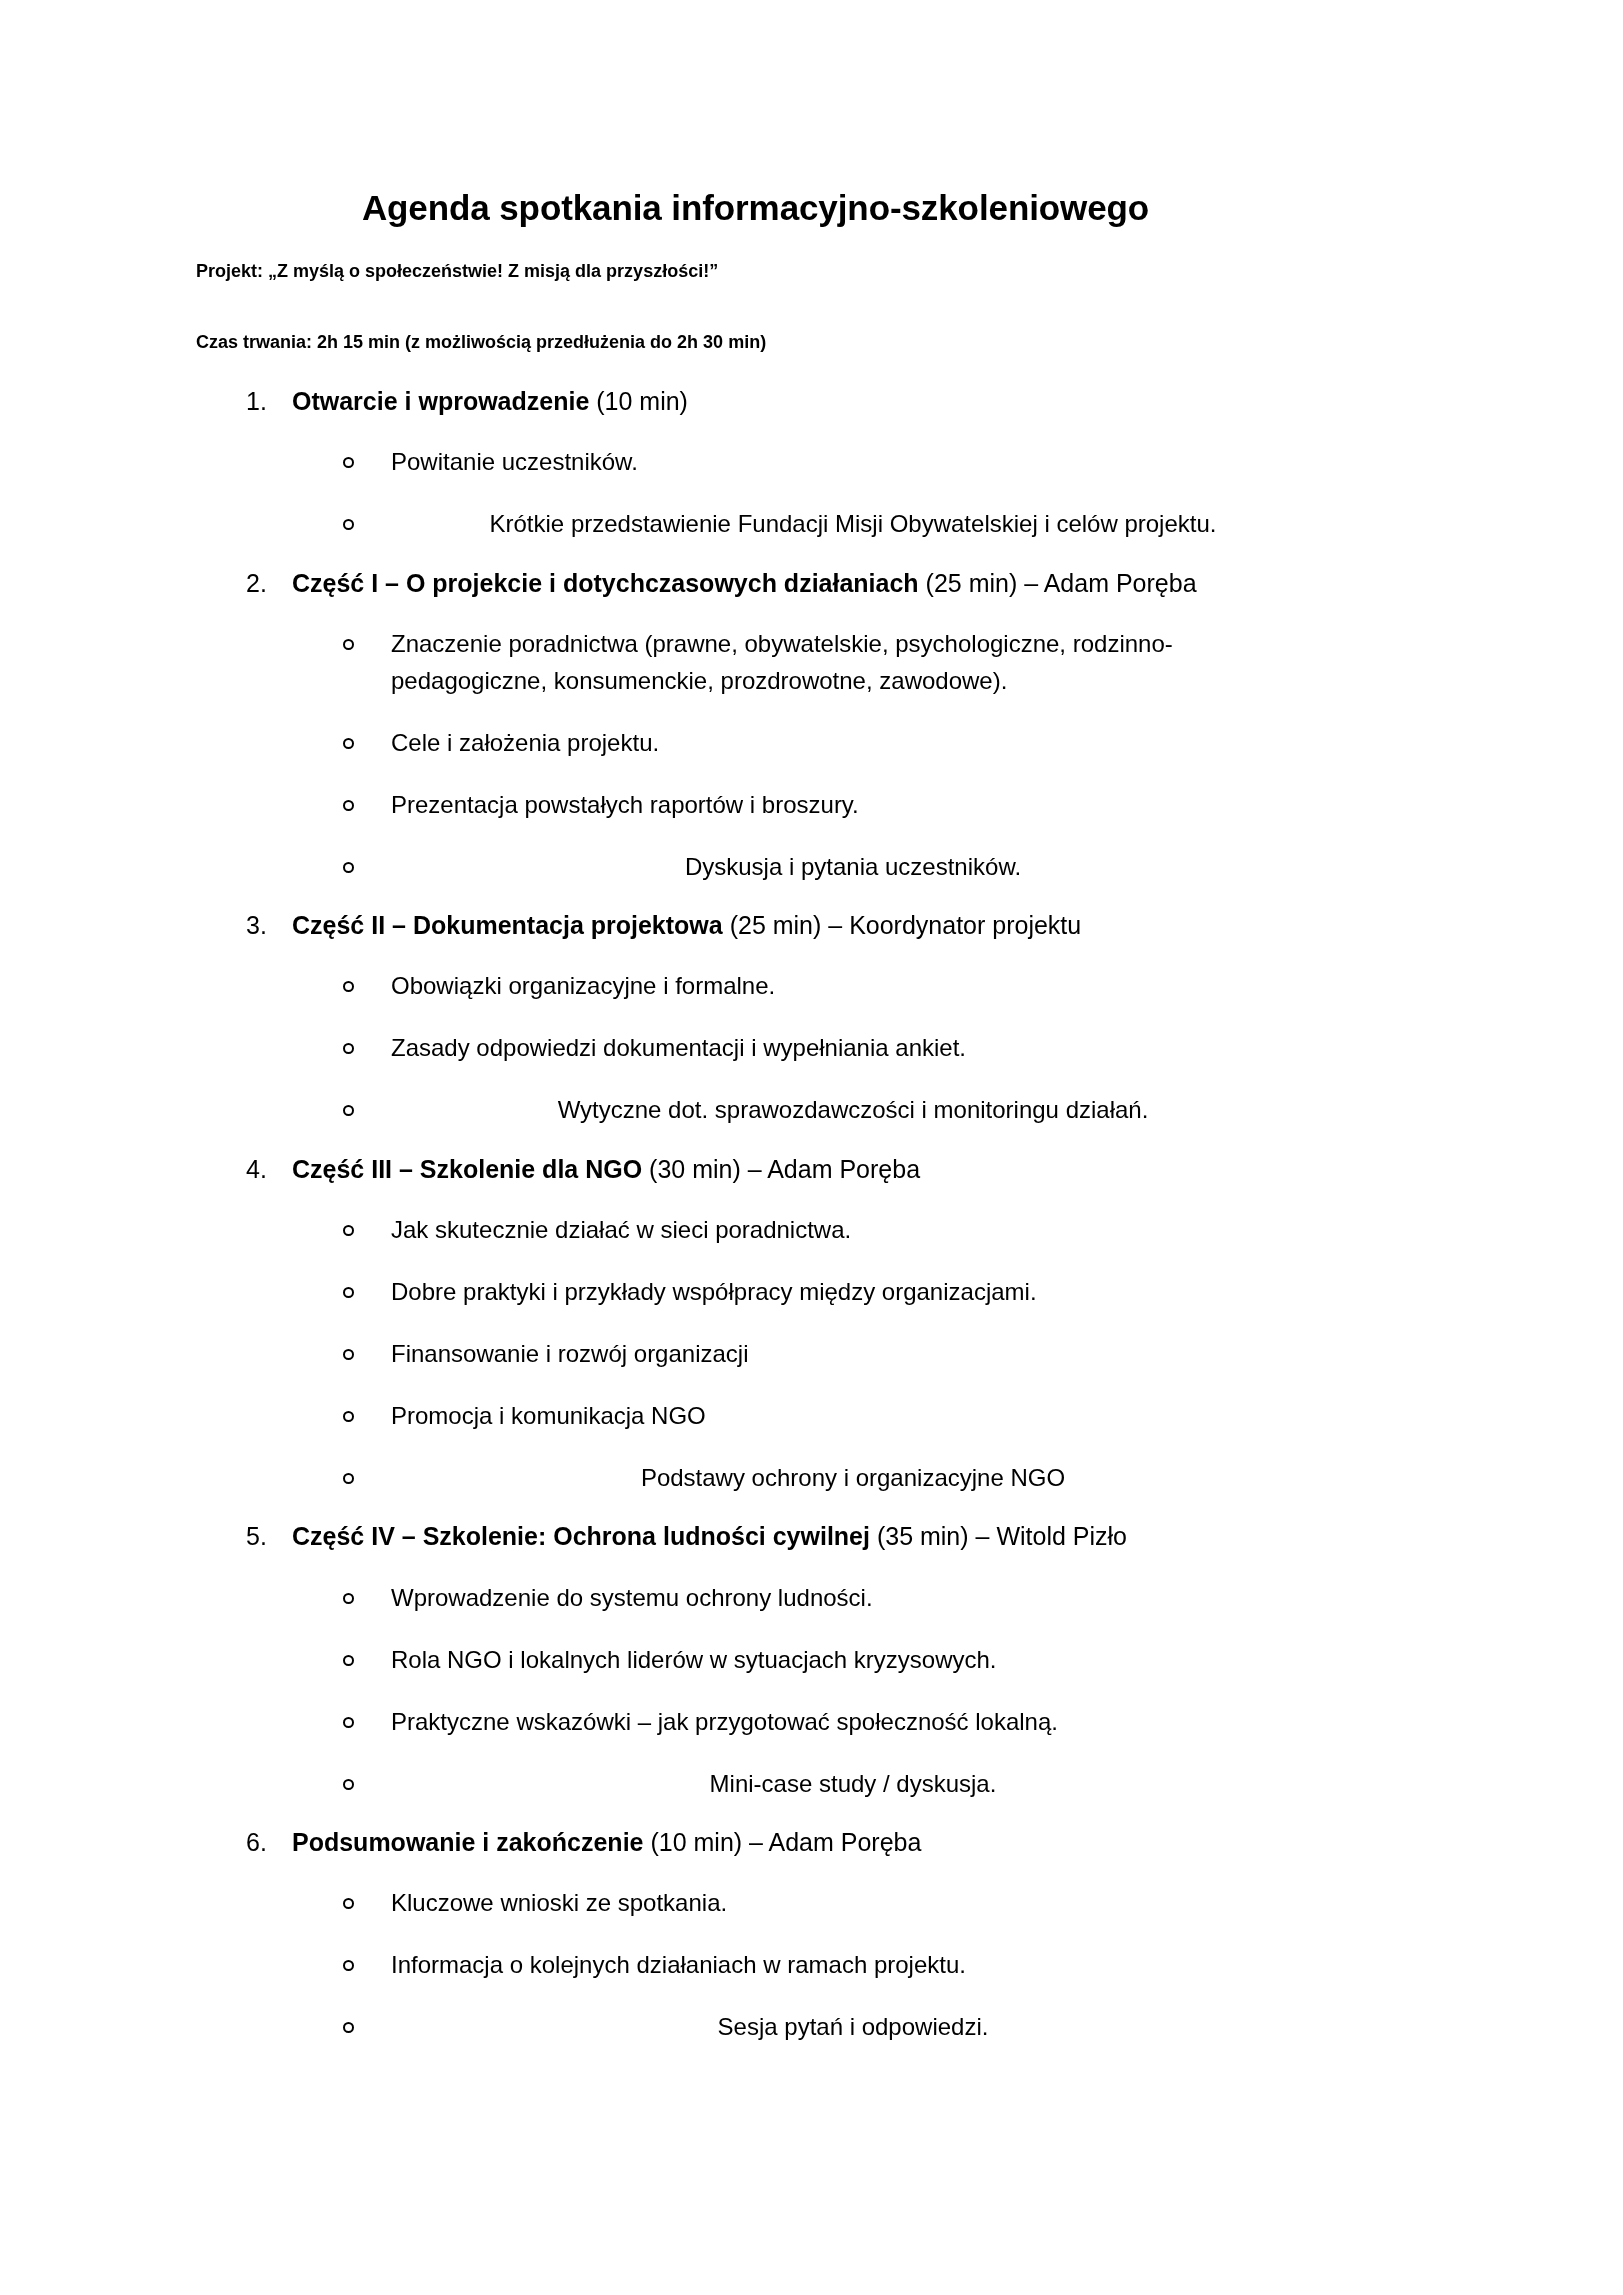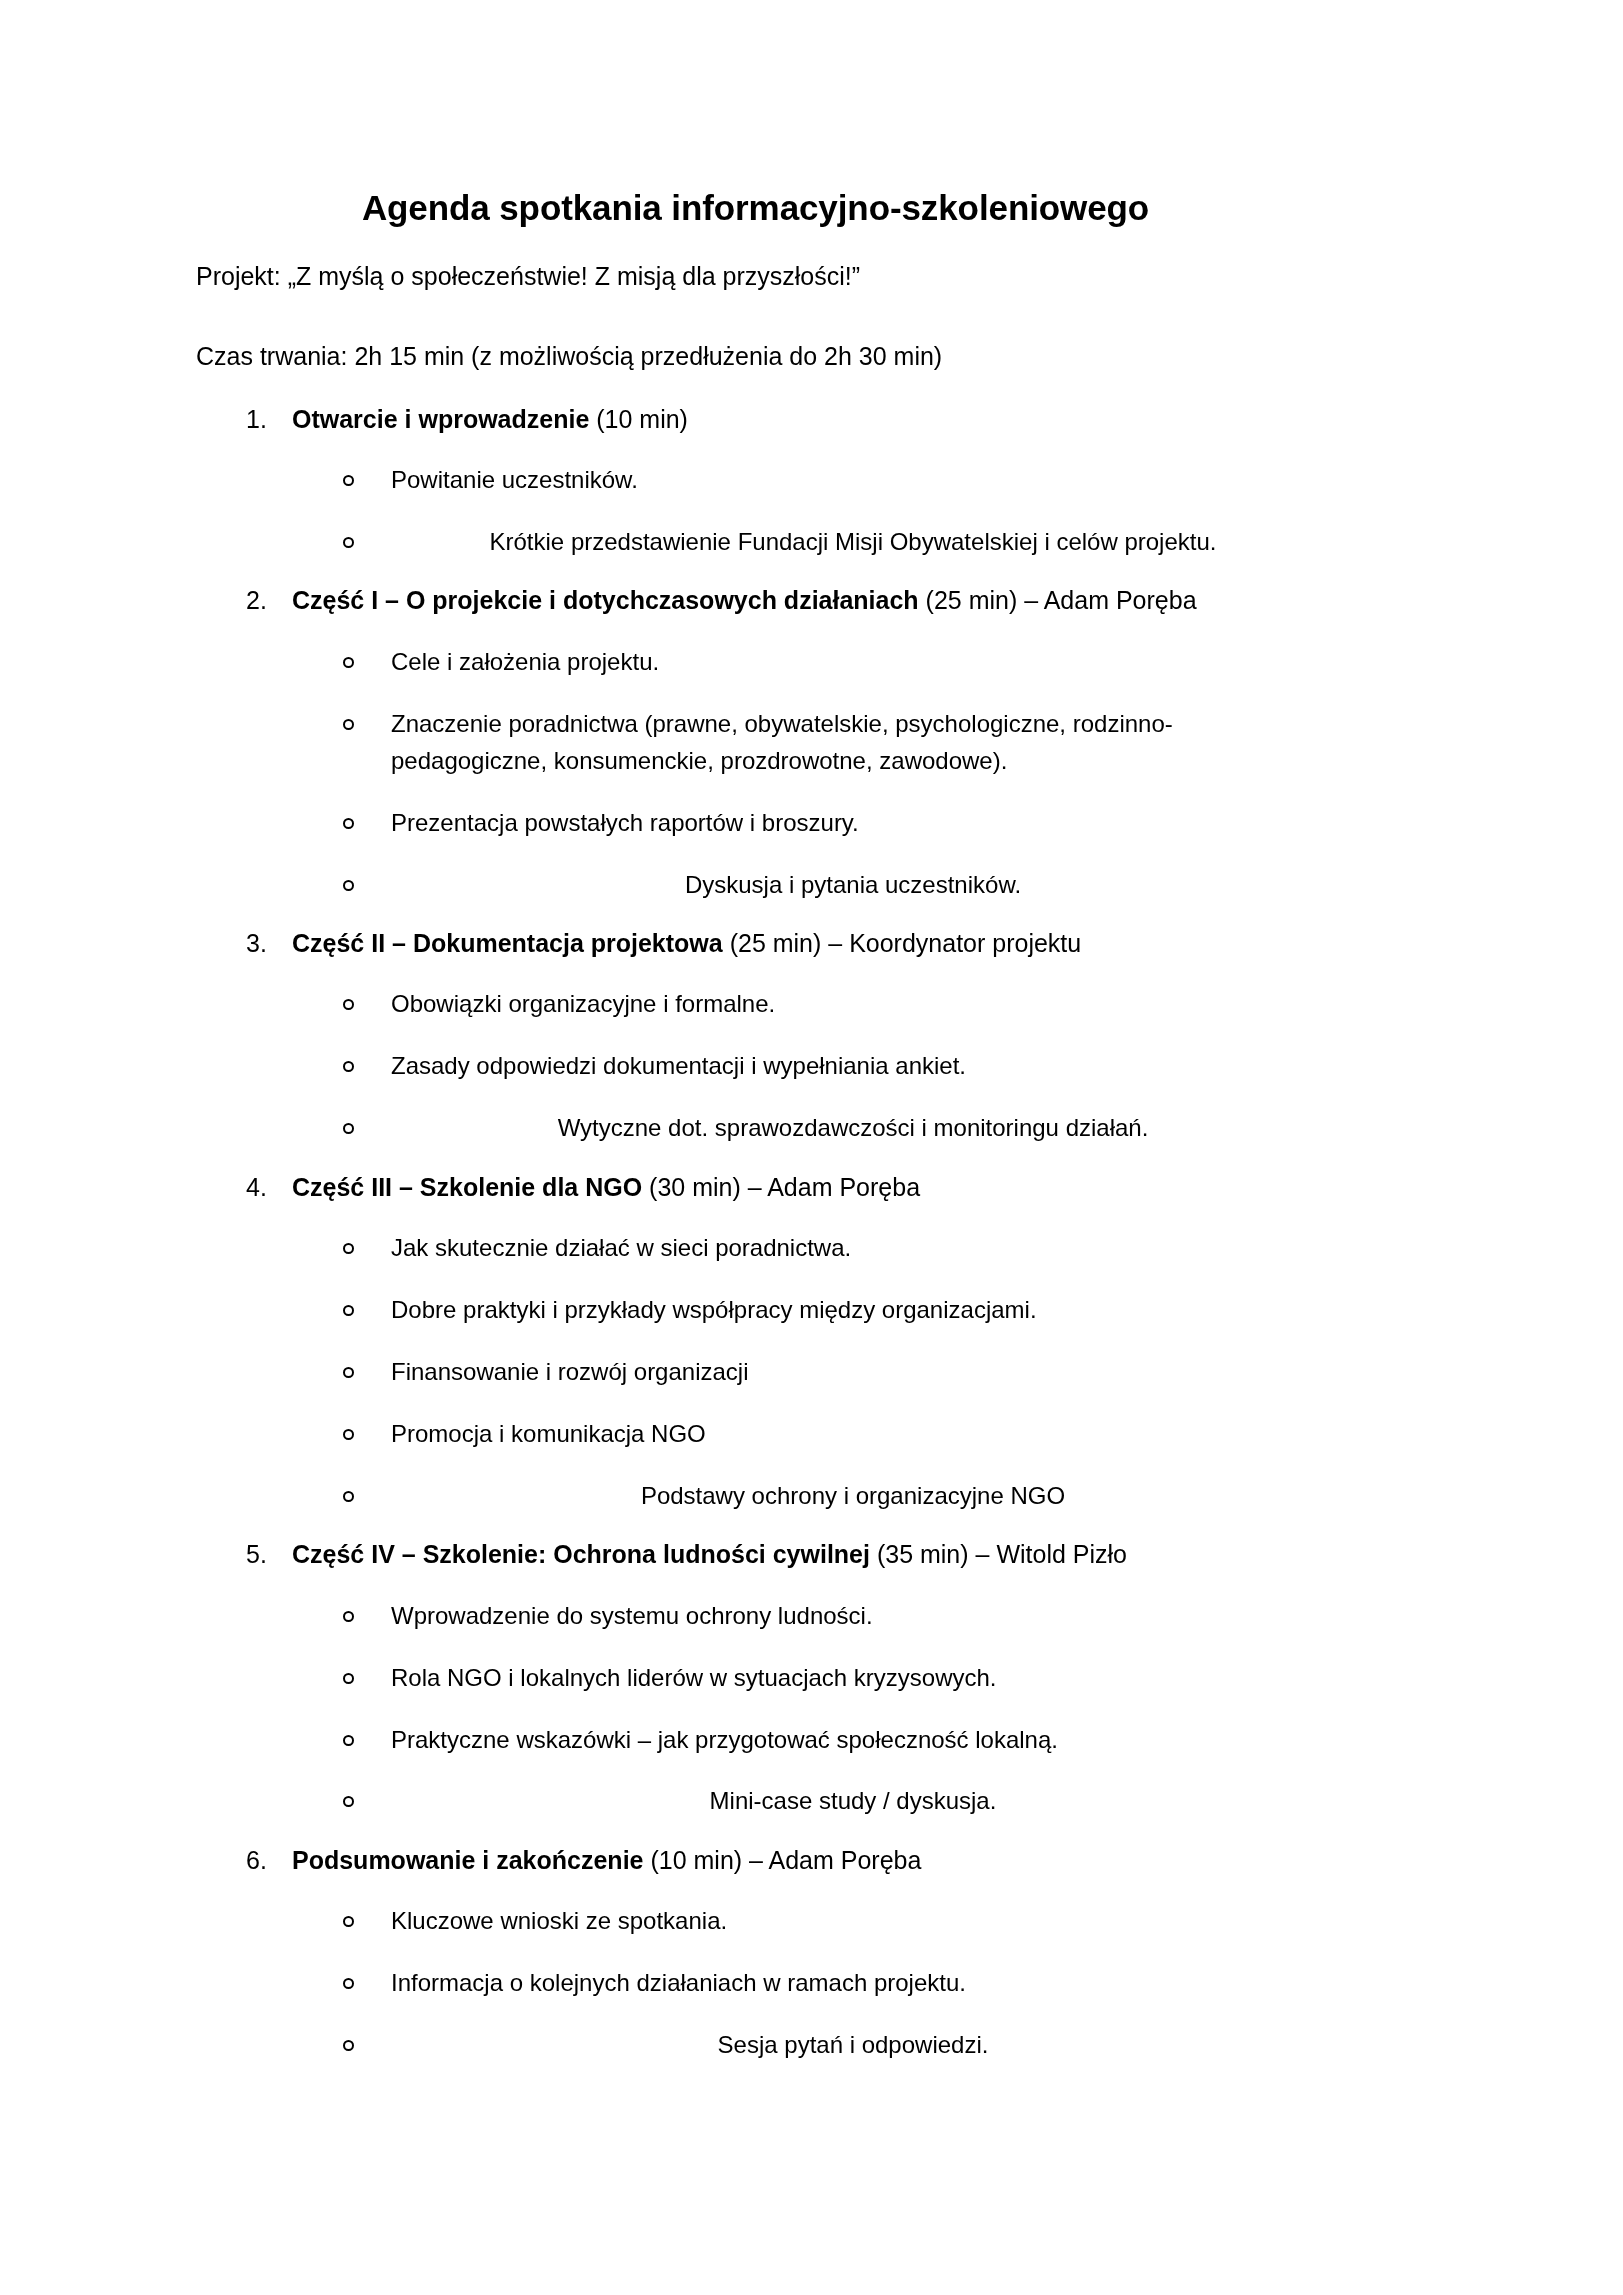--- a/index.html
+++ b/index.html
@@ -26,22 +26,22 @@
   .doc-title {
     font-size: 35px;
     font-weight: bold;
     text-align: center;
     line-height: 1.22;
     letter-spacing: -0.1px;
     margin: 0 0 30px 0;
     white-space: nowrap;
   }
   .meta-line {
-    font-size: 25px;
-    font-weight: normal;
+    font-size: 18px;
+    font-weight: bold;
     line-height: 1.28;
     margin: 0 0 27.5px 0;
   }
   .meta-line.last { margin-bottom: 31px; margin-top: 48px; }
 
   ol.agenda {
     list-style: none;
     margin: 0;
     padding: 0;
   }
@@ -114,22 +114,22 @@
         <li class="agenda-item">
           <div class="item-head"><span class="item-num">1.</span><span class="item-title">Otwarcie i wprowadzenie</span><span class="item-rest"> (10 min)</span></div>
           <ul class="subitems">
             <li class="subitem"><span class="sub-bullet" title="o"></span><span>Powitanie uczestników.</span></li>
             <li class="subitem"><span class="sub-bullet" title="o"></span><span>Krótkie przedstawienie Fundacji Misji Obywatelskiej i celów projektu.</span></li>
           </ul>
         </li>
         <li class="agenda-item">
           <div class="item-head"><span class="item-num">2.</span><span class="item-title">Część I – O projekcie i dotychczasowych działaniach</span><span class="item-rest"> (25 min) – Adam Poręba</span></div>
           <ul class="subitems">
+            <li class="subitem"><span class="sub-bullet" title="o"></span><span>Znaczenie poradnictwa (prawne, obywatelskie, psychologiczne, rodzinno-pedagogiczne, konsumenckie, prozdrowotne, zawodowe).</span></li>
             <li class="subitem"><span class="sub-bullet" title="o"></span><span>Cele i założenia projektu.</span></li>
-            <li class="subitem"><span class="sub-bullet" title="o"></span><span>Znaczenie poradnictwa (prawne, obywatelskie, psychologiczne, rodzinno-pedagogiczne, konsumenckie, prozdrowotne, zawodowe).</span></li>
             <li class="subitem"><span class="sub-bullet" title="o"></span><span>Prezentacja powstałych raportów i broszury.</span></li>
             <li class="subitem"><span class="sub-bullet" title="o"></span><span>Dyskusja i pytania uczestników.</span></li>
           </ul>
         </li>
         <li class="agenda-item">
           <div class="item-head"><span class="item-num">3.</span><span class="item-title">Część II – Dokumentacja projektowa</span><span class="item-rest"> (25 min) – Koordynator projektu</span></div>
           <ul class="subitems">
             <li class="subitem"><span class="sub-bullet" title="o"></span><span>Obowiązki organizacyjne i formalne.</span></li>
             <li class="subitem"><span class="sub-bullet" title="o"></span><span>Zasady odpowiedzi dokumentacji i wypełniania ankiet.</span></li>
             <li class="subitem"><span class="sub-bullet" title="o"></span><span>Wytyczne dot. sprawozdawczości i monitoringu działań.</span></li>

